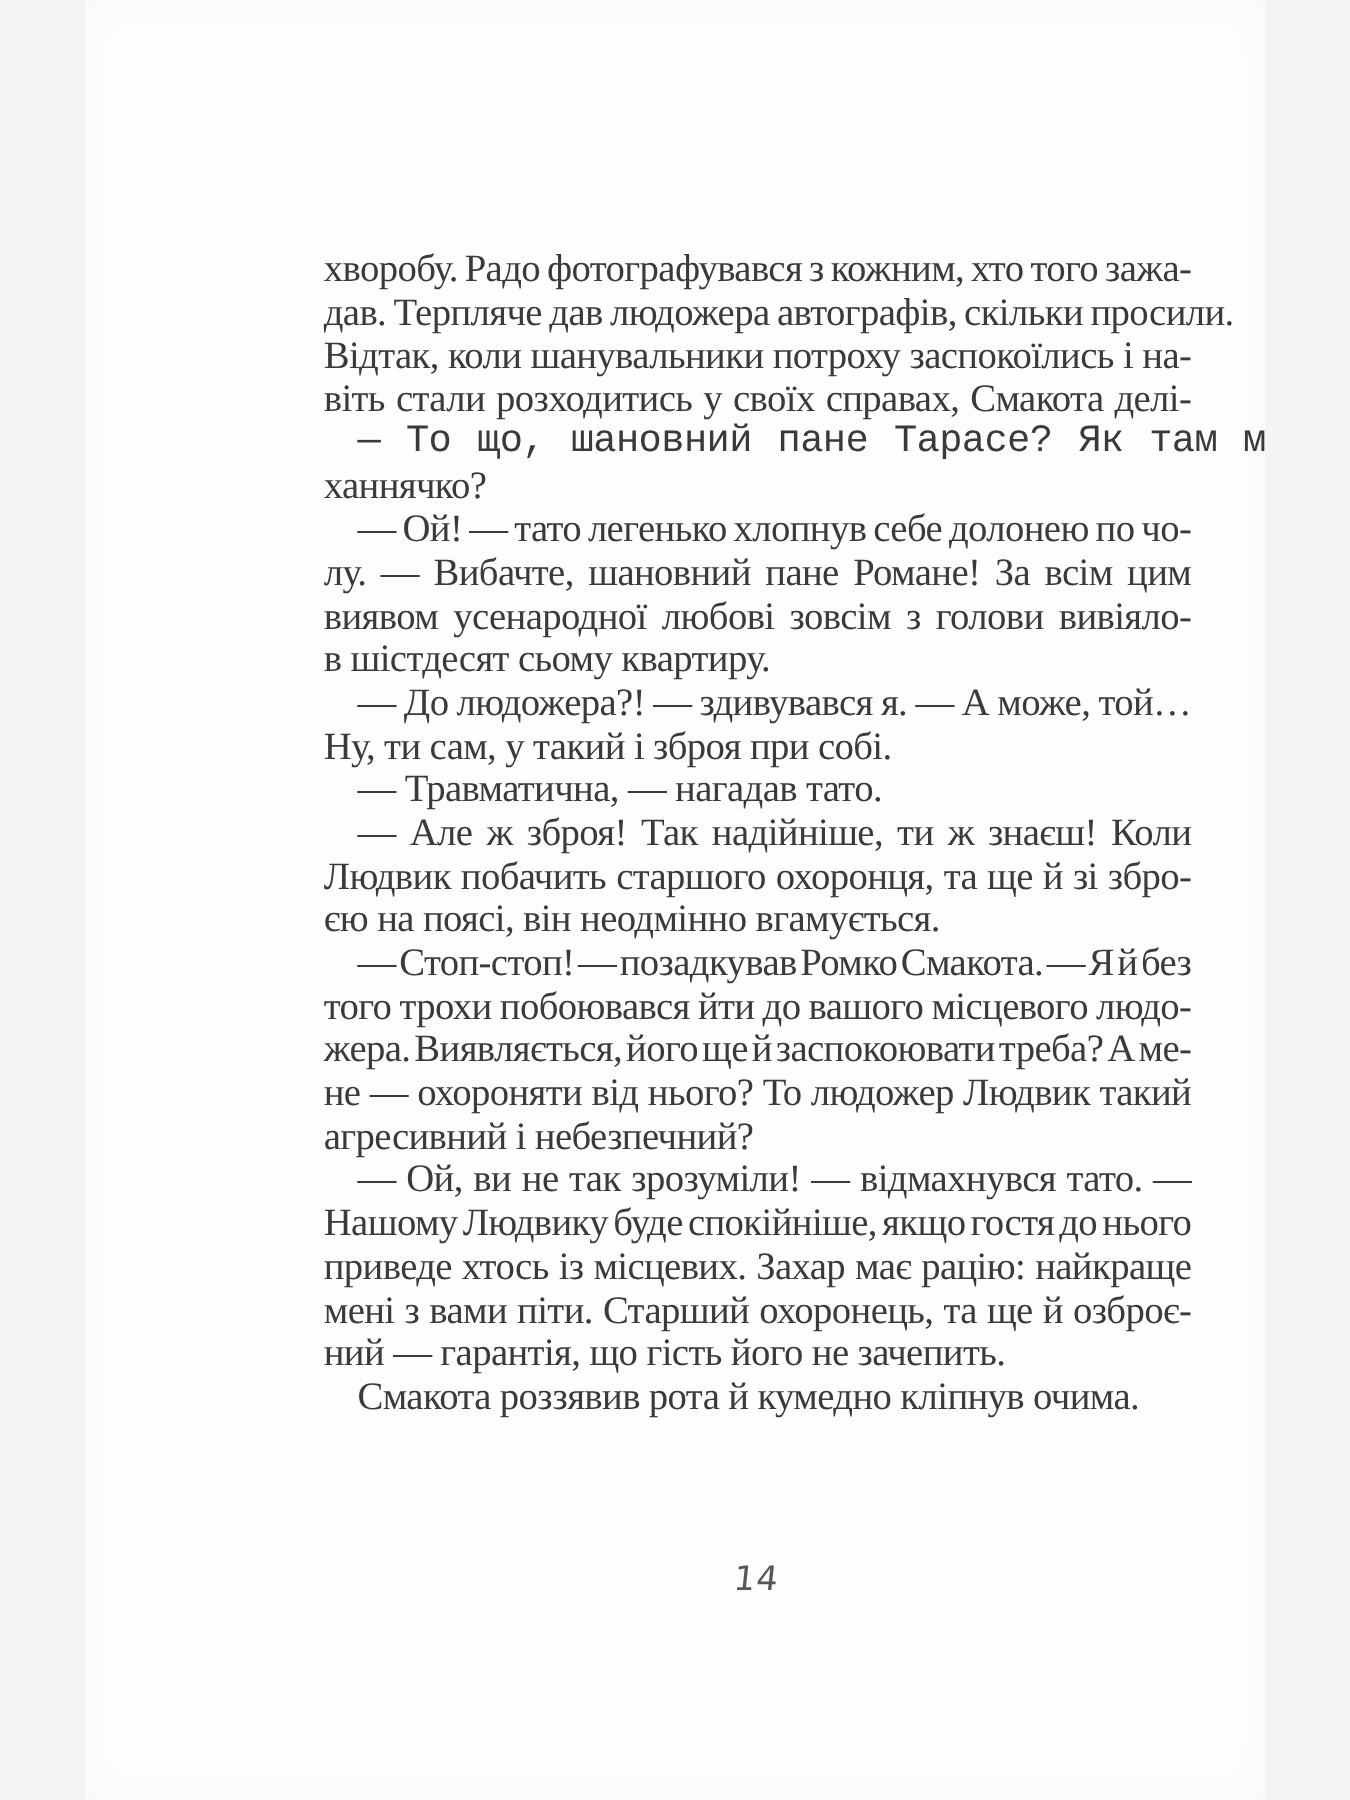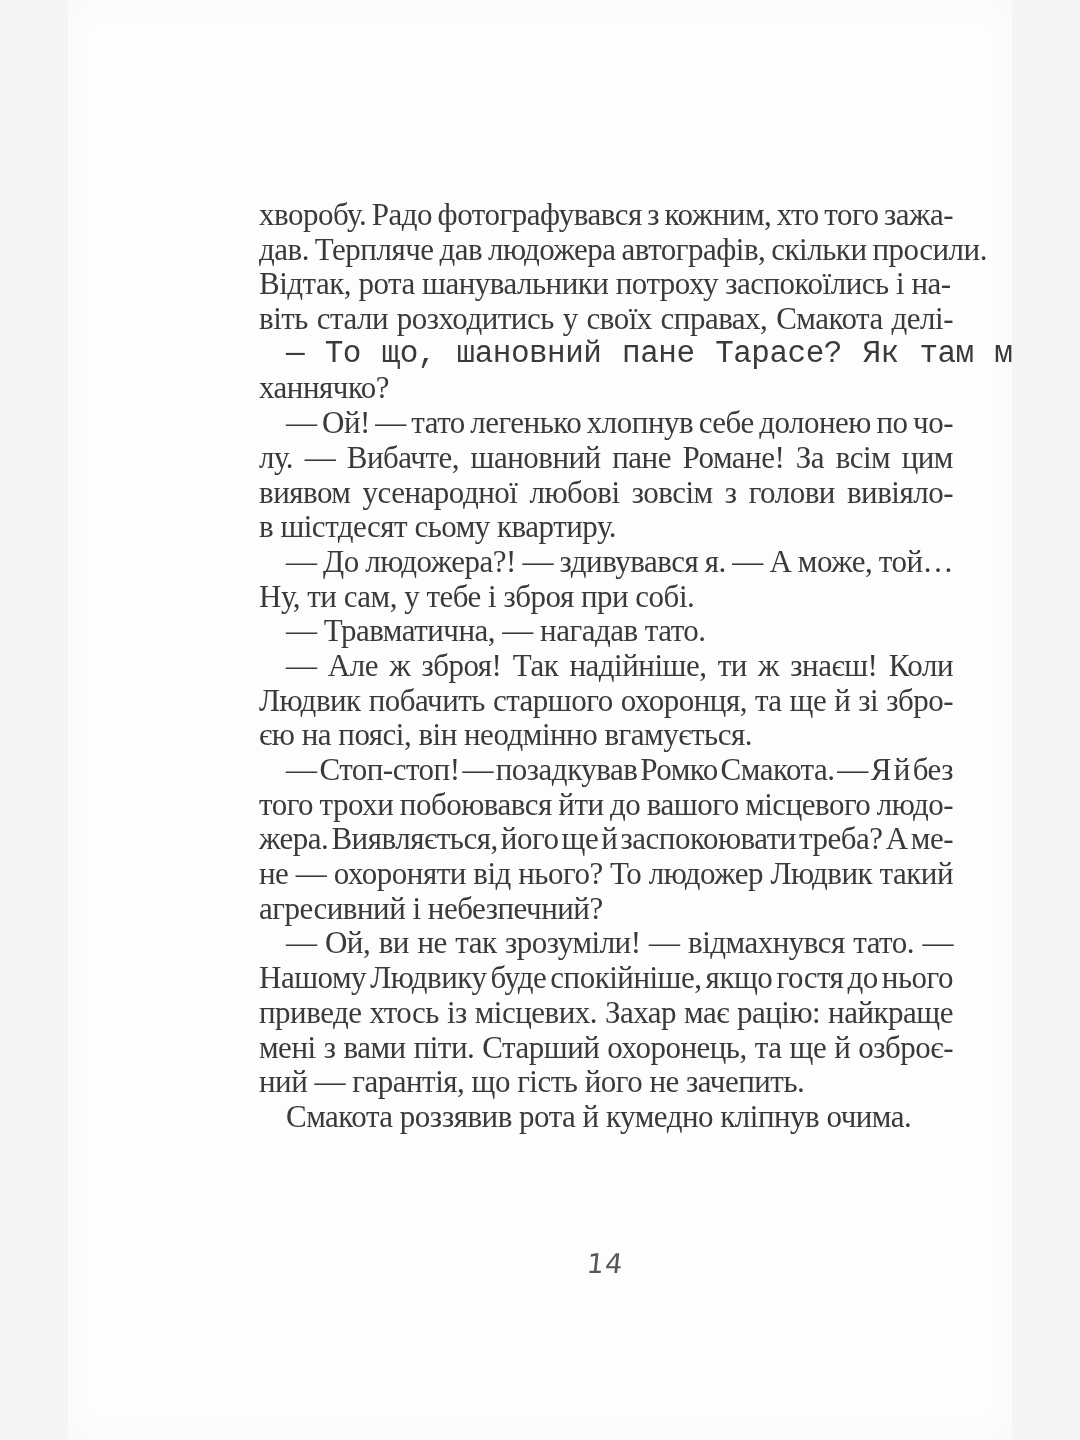--- a/index.html
+++ b/index.html
@@ -52,30 +52,30 @@
     letter-spacing: 1px;
   }
 </style>
 </head>
 <body>
 
 <div class="page">
   <main class="text-block">
       <div class="line just" style="word-spacing: -1.66295px;"><span>хворобу. Радо фотографувався з кожним, хто того зажа-</span></div>
       <div class="line just" style="word-spacing: -1.33073px;"><span>дав. Терпляче дав людожера автографів, скільки просили.</span></div>
-      <div class="line just" style="word-spacing: 0.0885417px;"><span>Відтак, рота шанувальники потроху заспокоїлись і на-</span></div>
+      <div class="line just" style="word-spacing: 0.0885417px;"><span>Відтак, коли шанувальники потроху заспокоїлись і на-</span></div>
       <div class="line just" style="word-spacing: 1.54018px;"><span>віть стали розходитись у своїх справах, Смакота делі-</span></div>
       <div class="line indent just" style="word-spacing: 2.55382px; font-family: Liberation Mono, monospace;"><span>— То що, шановний пане Тарасе? Як там моє про-</span></div>
       <div class="line"><span>ханнячко?</span></div>
       <div class="line indent just" style="word-spacing: -1.74826px;"><span>— Ой! — тато легенько хлопнув себе долонею по чо-</span></div>
       <div class="line just" style="word-spacing: 4.32422px;"><span>лу. — Вибачте, шановний пане Романе! За всім цим</span></div>
       <div class="line just" style="word-spacing: 4.84375px;"><span>виявом усенародної любові зовсім з голови вивіяло-</span></div>
       <div class="line"><span>в шістдесят сьому квартиру.</span></div>
       <div class="line indent just" style="word-spacing: -0.682292px;"><span>— До людожера?! — здивувався я. — А може, той…</span></div>
-      <div class="line"><span>Ну, ти сам, у тебе і зброя при собі.</span></div>
+      <div class="line"><span>Ну, ти сам, у такий і зброя при собі.</span></div>
       <div class="line indent"><span>— Травматична, — нагадав тато.</span></div>
       <div class="line indent just" style="word-spacing: 4.04167px;"><span>— Але ж зброя! Так надійніше, ти ж знаєш! Коли</span></div>
       <div class="line just" style="word-spacing: 0.748047px;"><span>Людвик побачить старшого охоронця, та ще й зі збро-</span></div>
       <div class="line"><span>єю на поясі, він неодмінно вгамується.</span></div>
       <div class="line indent just" style="word-spacing: -4.37326px;"><span>— Стоп-стоп! — позадкував Ромко Смакота. — Я й без</span></div>
       <div class="line just" style="word-spacing: -0.745536px;"><span>того трохи побоювався йти до вашого місцевого людо-</span></div>
       <div class="line just" style="word-spacing: -4.08398px;"><span>жера. Виявляється, його ще й заспокоювати треба? А ме-</span></div>
       <div class="line just" style="word-spacing: 0.203125px;"><span>не — охороняти від нього? То людожер Людвик такий</span></div>
       <div class="line"><span>агресивний і небезпечний?</span></div>
       <div class="line indent just" style="word-spacing: 1.23611px;"><span>— Ой, ви не так зрозуміли! — відмахнувся тато. —</span></div>

